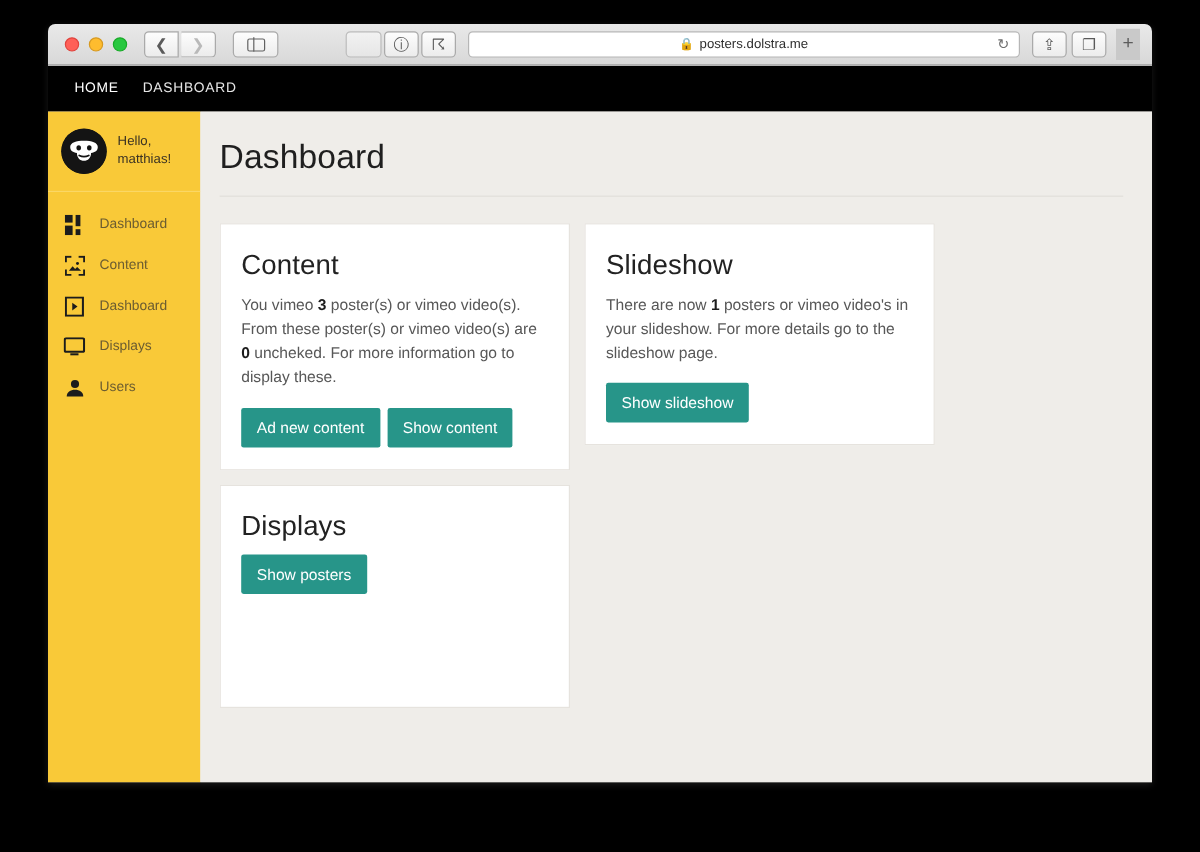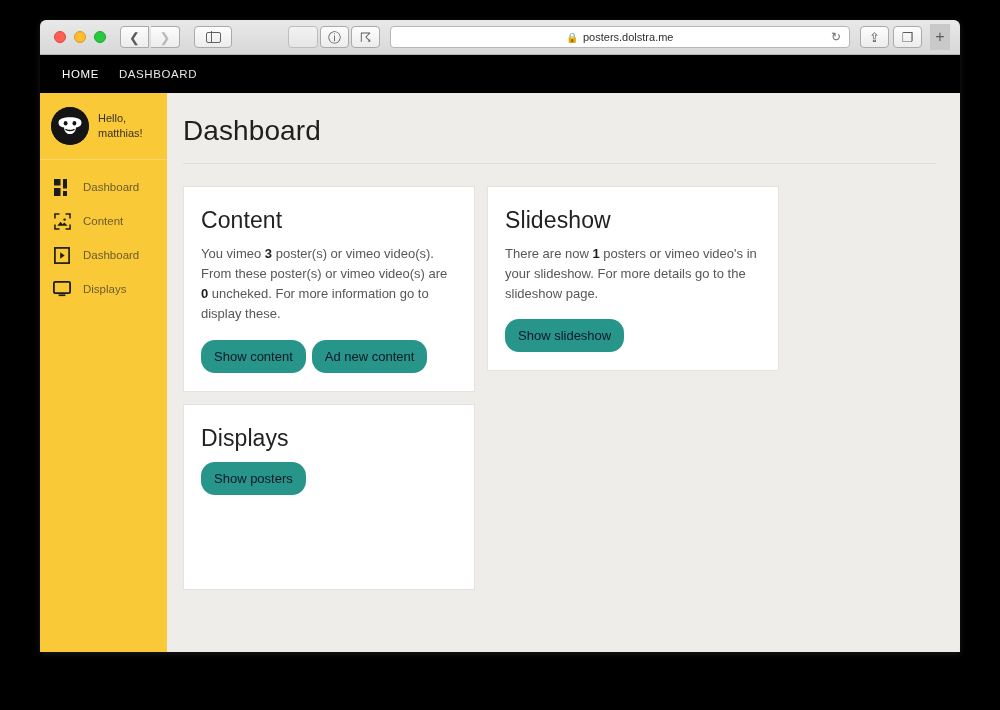--- a/index.html
+++ b/index.html
@@ -221,25 +221,25 @@
     font-size: 13px;
     line-height: 1.55;
     color: #575757;
     margin-bottom: 15px;
   }
   .card-text b { color: #1d1d1d; font-weight: 700; }
 
   .btn-row { display: flex; gap: 6px; }
   .btn {
     background: #279589;
-    color: #0f172a;
+    color: #ffffff;
     font-size: 13px;
     border: none;
     padding: 9px 13px;
-    border-radius: 14px;
+    border-radius: 2px;
     font-family: "Liberation Sans", sans-serif;
     cursor: pointer;
     white-space: nowrap;
   }
 </style>
 </head>
 <body>
 
 <div class="browser-window">
 
@@ -356,38 +356,47 @@
           <a class="side-item">
             <span class="side-icon">
               <svg width="18" height="16" viewBox="0 0 18 16" aria-hidden="true">
                 <rect x="0.9" y="0.9" width="16.2" height="11.2" rx="1.3" fill="none" stroke="#1c1c1c" stroke-width="1.8"></rect>
                 <rect x="5.6" y="13.4" width="6.8" height="1.7" fill="#1c1c1c"></rect>
               </svg>
             </span>
             <span class="side-label">Displays</span>
           </a>
 
+          <a class="side-item">
+            <span class="side-icon">
+              <svg width="17" height="17" viewBox="0 0 17 17" aria-hidden="true">
+                <circle cx="8.5" cy="5" r="3.4" fill="#1c1c1c"></circle>
+                <path d="M1.6 15.4c0-3.6 3.1-5.6 6.9-5.6s6.9 2 6.9 5.6z" fill="#1c1c1c"></path>
+              </svg>
+            </span>
+            <span class="side-label">Users</span>
+          </a>
 
         </div>
       </div>
 
       <div class="main">
 
         <h1 class="page-title">Dashboard</h1>
 
         <div class="cards">
 
           <div class="card content-card">
             <div class="card-title">Content</div>
             <div class="card-text">
               <span>You vimeo </span><b>3</b><span> poster(s) or vimeo video(s). From these poster(s) or vimeo video(s) are </span><b>0</b><span> uncheked. For more information go to display these.</span>
             </div>
             <div class="btn-row">
+              <button class="btn">Ad new content</button>
               <button class="btn">Show content</button>
-              <button class="btn">Ad new content</button>
             </div>
           </div>
 
           <div class="card slideshow-card">
             <div class="card-title">Slideshow</div>
             <div class="card-text">
               There are now <b>1</b> posters or vimeo video's in your slideshow. For more details go to the slideshow page.
             </div>
             <div class="btn-row">
               <button class="btn">Show slideshow</button>

